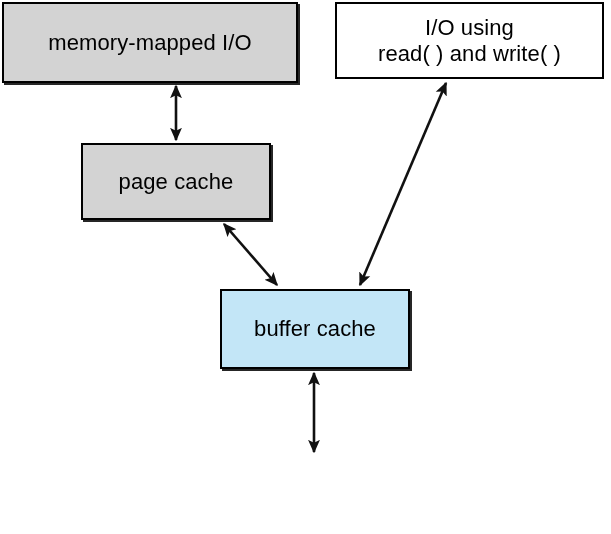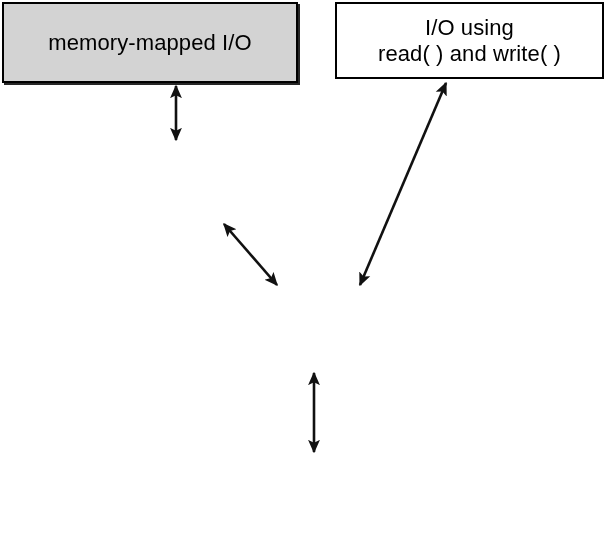--- a/index.html
+++ b/index.html
@@ -83,16 +83,22 @@
 
   <div class="node shadowed" id="node-memory-mapped-io" style="background:#d3d3d3;">
     <span>memory-mapped I/O</span>
   </div>
 
   <div class="node" id="node-io-read-write" style="background:#ffffff;">
     <span>I/O using
 read( ) and write( )</span>
   </div>
 
+  <div class="node shadowed" id="node-page-cache" style="background:#d3d3d3;">
+    <span>page cache</span>
+  </div>
 
+  <div class="node shadowed" id="node-buffer-cache" style="background:#c3e6f7;">
+    <span>buffer cache</span>
+  </div>
 
 
 </div>
 
 </body></html>

